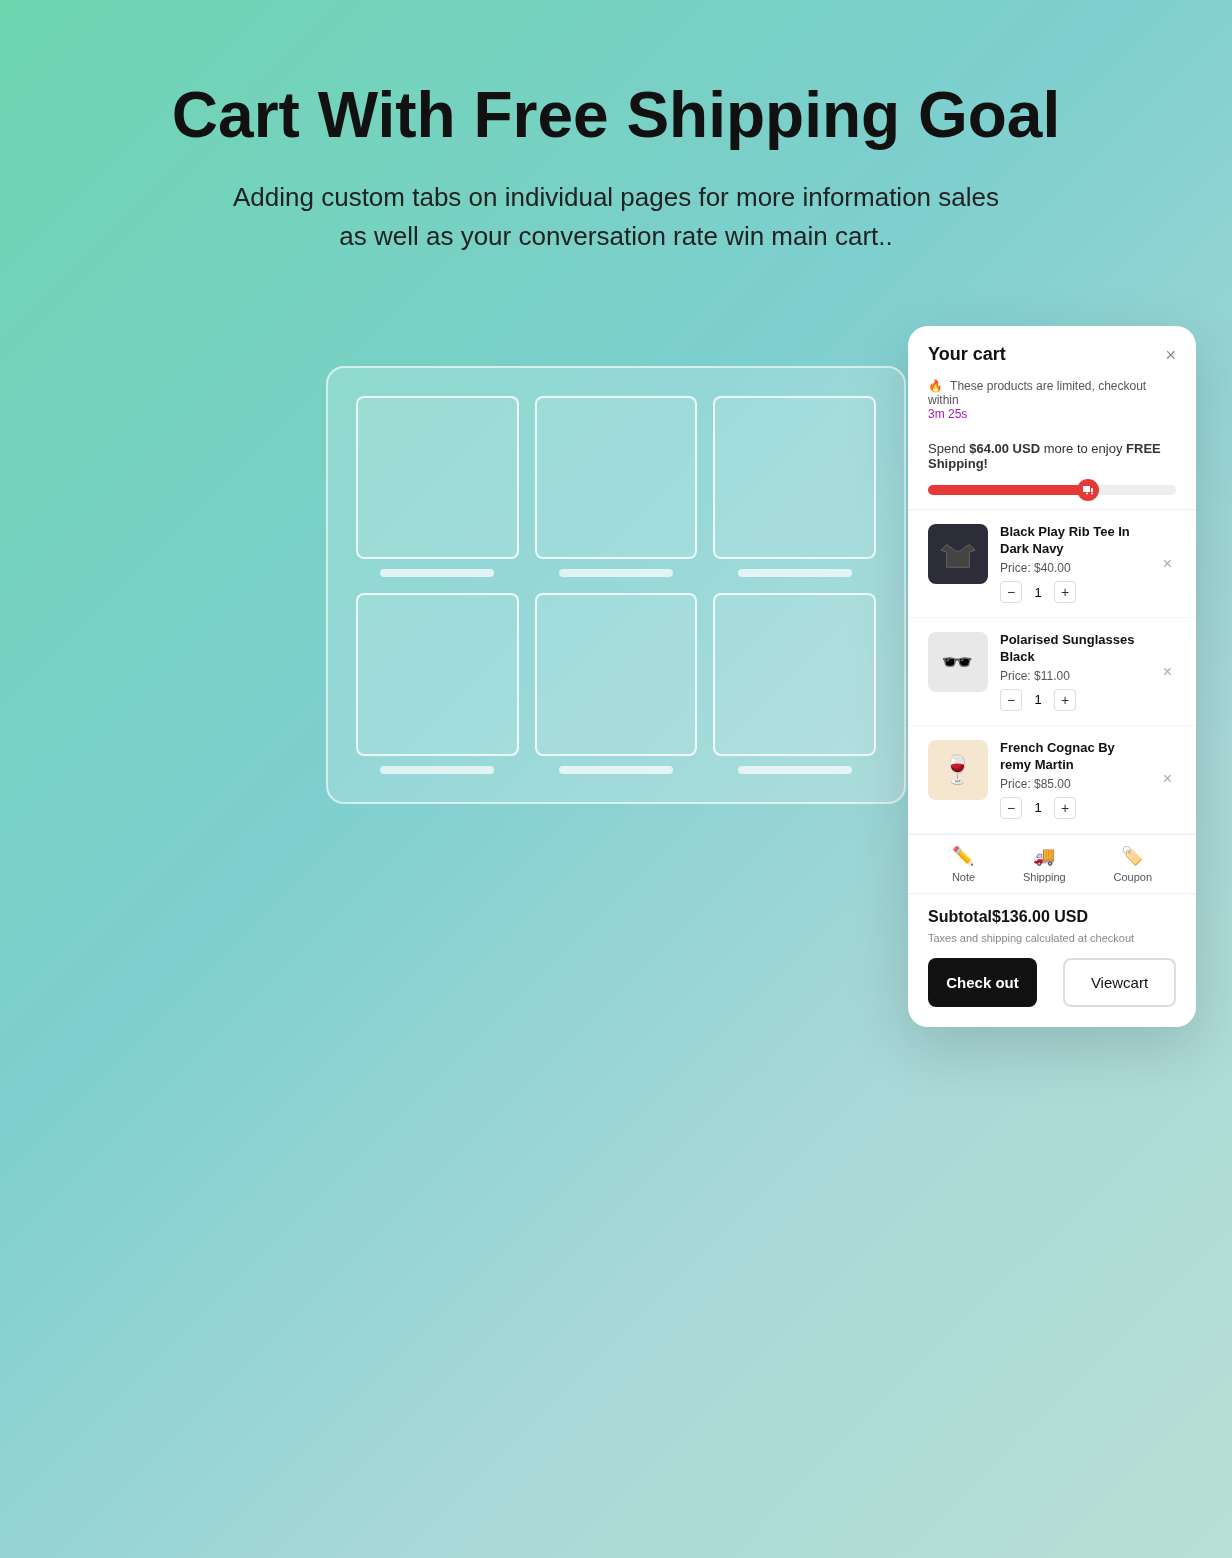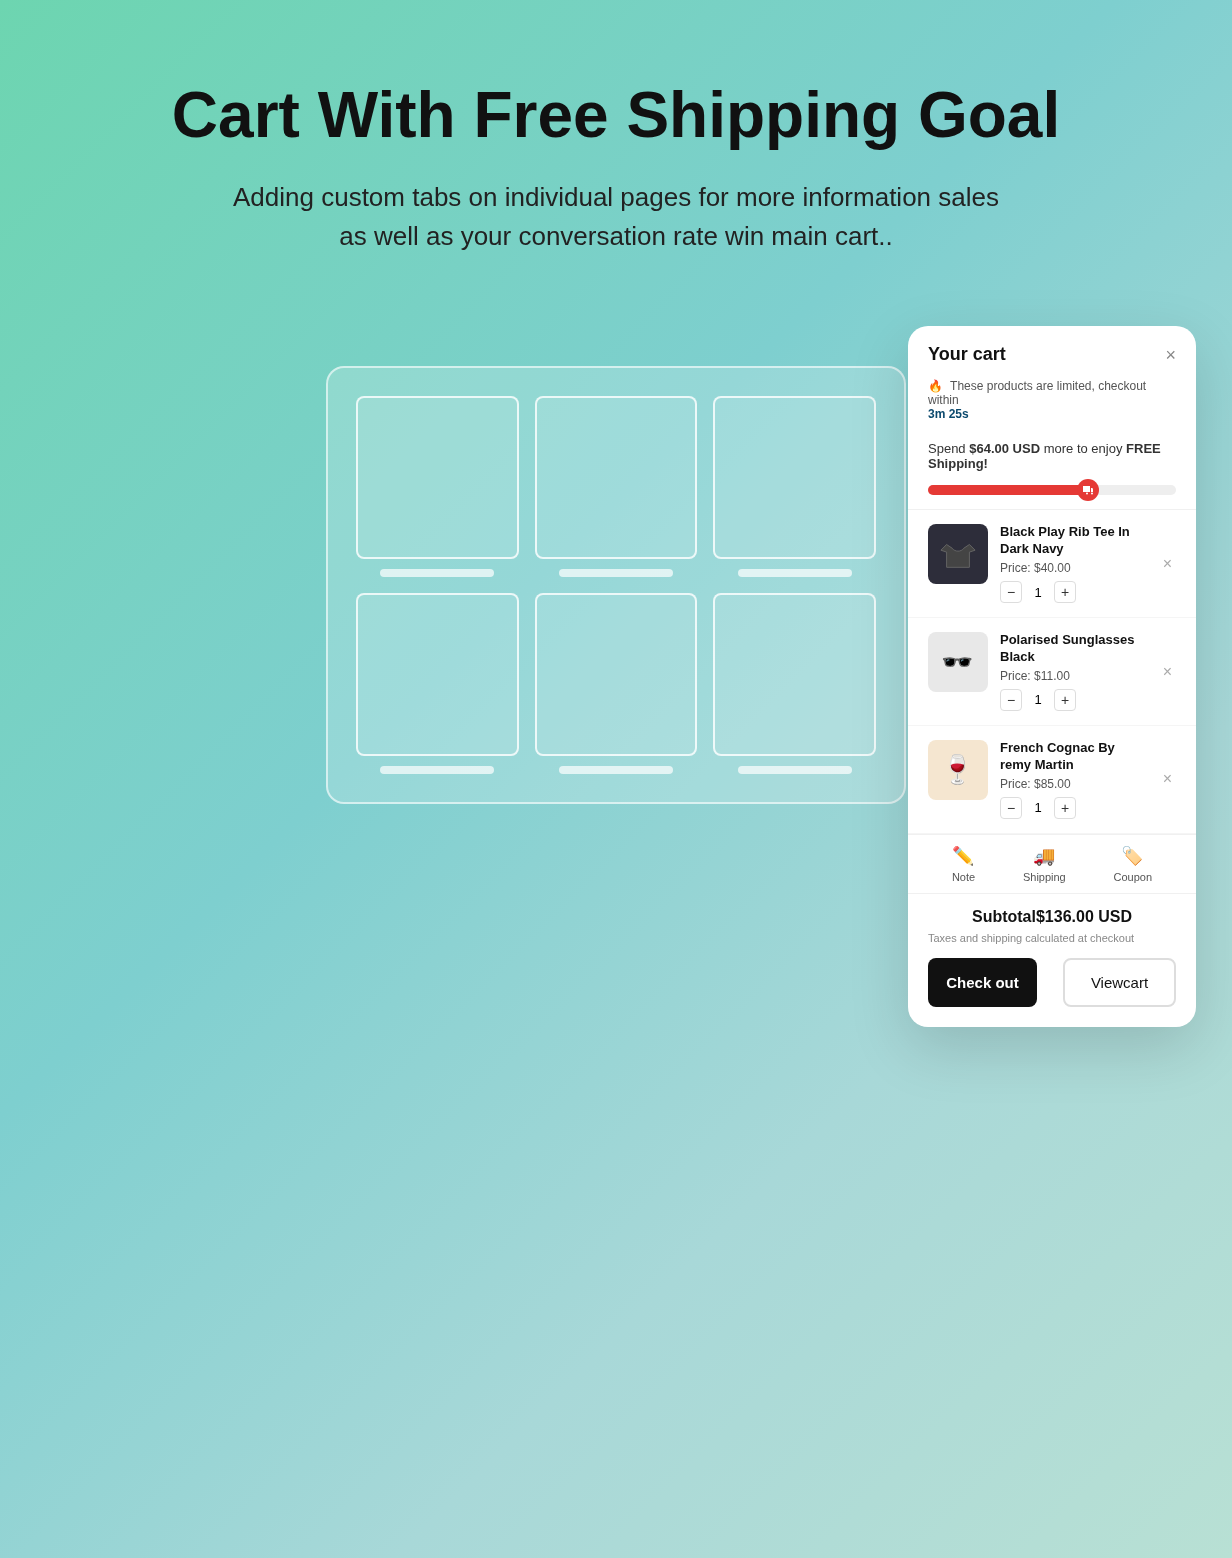--- a/index.html
+++ b/index.html
@@ -112,22 +112,22 @@
       line-height: 1;
     }
 
     .timer-notice {
       padding: 4px 20px 10px;
       font-size: 12px;
       color: #555;
     }
 
     .timer-notice .timer-text {
-      color: #0c4a6e;
-      font-weight: 700;
+      color: #a21caf;
+      font-weight: 400;
     }
 
     .timer-icon {
       color: #ff8c00;
       margin-right: 4px;
     }
 
     .shipping-goal {
       padding: 10px 20px 8px;
       font-size: 13px;
@@ -296,21 +296,21 @@
       color: #444;
     }
 
     .cart-action-label {
       font-size: 11px;
       color: #555;
     }
 
     .cart-subtotal {
       display: flex;
-      justify-content: center;
+      justify-content: flex-start;
       align-items: center;
       padding: 14px 20px 4px;
     }
 
     .subtotal-label {
       font-size: 16px;
       font-weight: 600;
       color: #111;
     }
 

